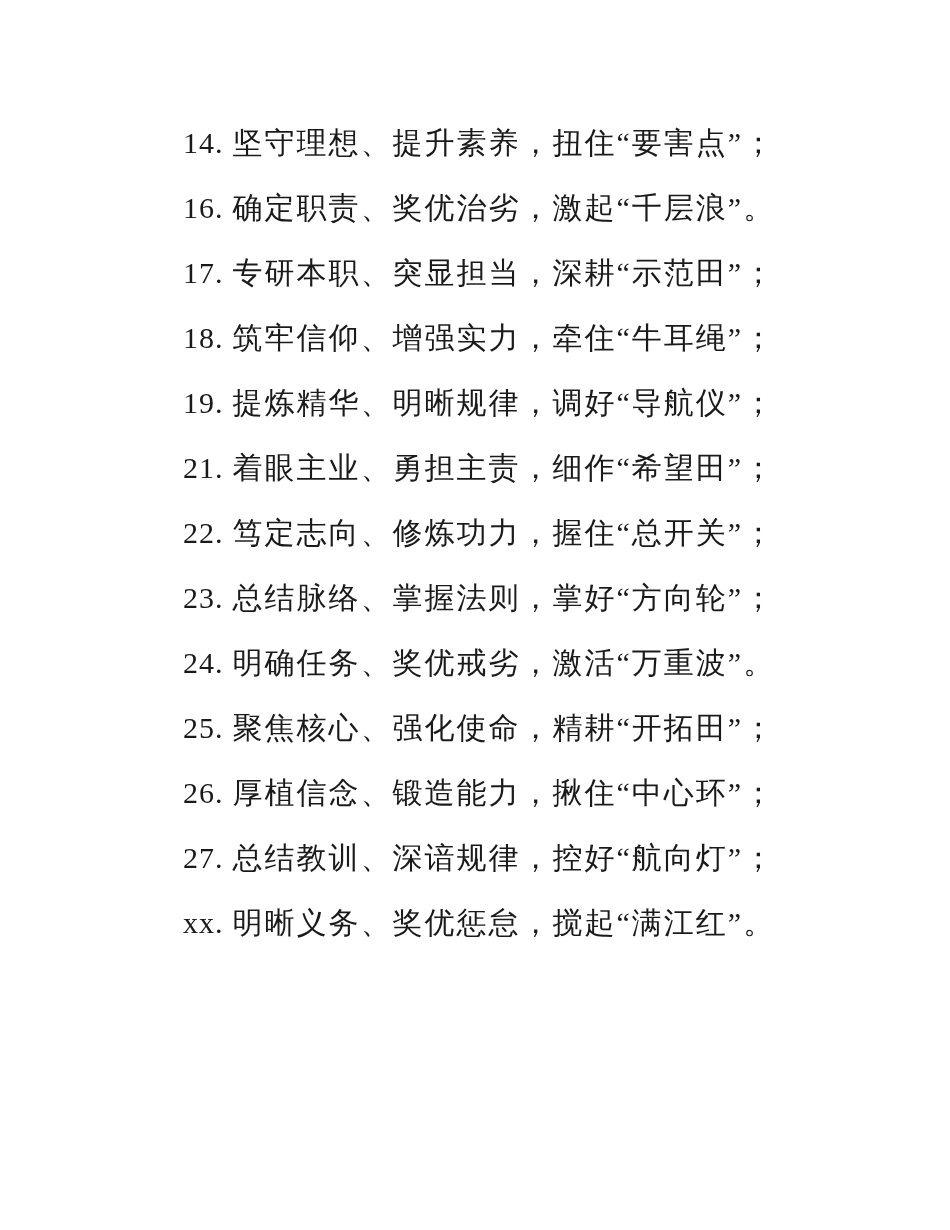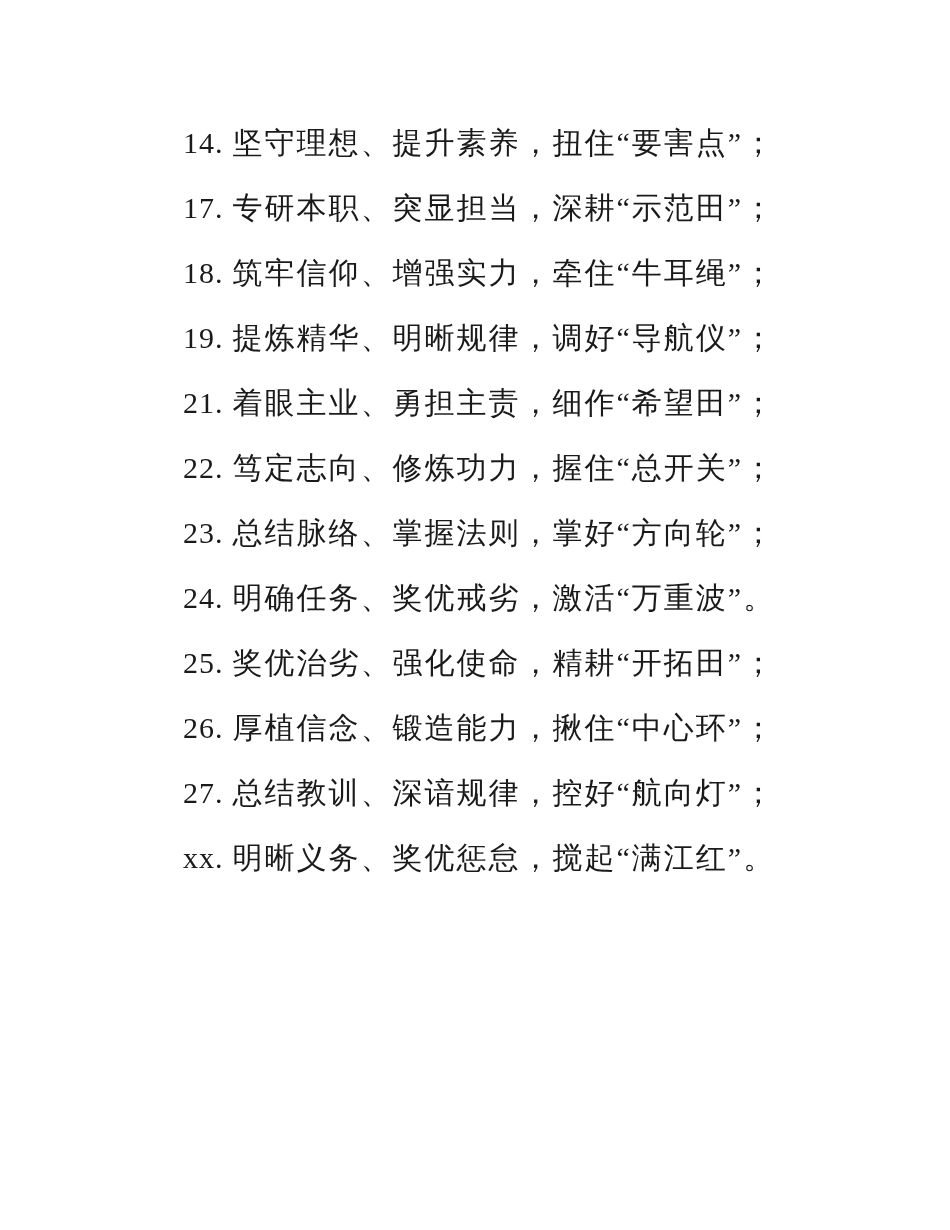--- a/index.html
+++ b/index.html
@@ -40,37 +40,38 @@
 </style>
 </head>
 <body>
 
 <div class="page">
   <div class="content">
 
     <p class="line"><span class="num">14.</span><span class="txt">坚守理想、提升素养，扭住“要害点”；</span></p>
 
 
+    <p class="line"><span class="num">16.</span><span class="txt">确定职责、奖优治劣，激起“千层浪”。</span></p>
 
     <p class="line"><span class="num">17.</span><span class="txt">专研本职、突显担当，深耕“示范田”；</span></p>
 
     <p class="line"><span class="num">18.</span><span class="txt">筑牢信仰、增强实力，牵住“牛耳绳”；</span></p>
 
     <p class="line"><span class="num">19.</span><span class="txt">提炼精华、明晰规律，调好“导航仪”；</span></p>
 
 
     <p class="line"><span class="num">21.</span><span class="txt">着眼主业、勇担主责，细作“希望田”；</span></p>
 
     <p class="line"><span class="num">22.</span><span class="txt">笃定志向、修炼功力，握住“总开关”；</span></p>
 
     <p class="line"><span class="num">23.</span><span class="txt">总结脉络、掌握法则，掌好“方向轮”；</span></p>
 
     <p class="line"><span class="num">24.</span><span class="txt">明确任务、奖优戒劣，激活“万重波”。</span></p>
 
-    <p class="line"><span class="num">25.</span><span class="txt">奖优治劣、强化使命，精耕“开拓田”；</span></p>
+    <p class="line"><span class="num">25.</span><span class="txt">聚焦核心、强化使命，精耕“开拓田”；</span></p>
 
     <p class="line"><span class="num">26.</span><span class="txt">厚植信念、锻造能力，揪住“中心环”；</span></p>
 
     <p class="line"><span class="num">27.</span><span class="txt">总结教训、深谙规律，控好“航向灯”；</span></p>
 
     <p class="line"><span class="num">xx.</span><span class="txt">明晰义务、奖优惩怠，搅起“满江红”。</span></p>
 
   </div>
 </div>
 

